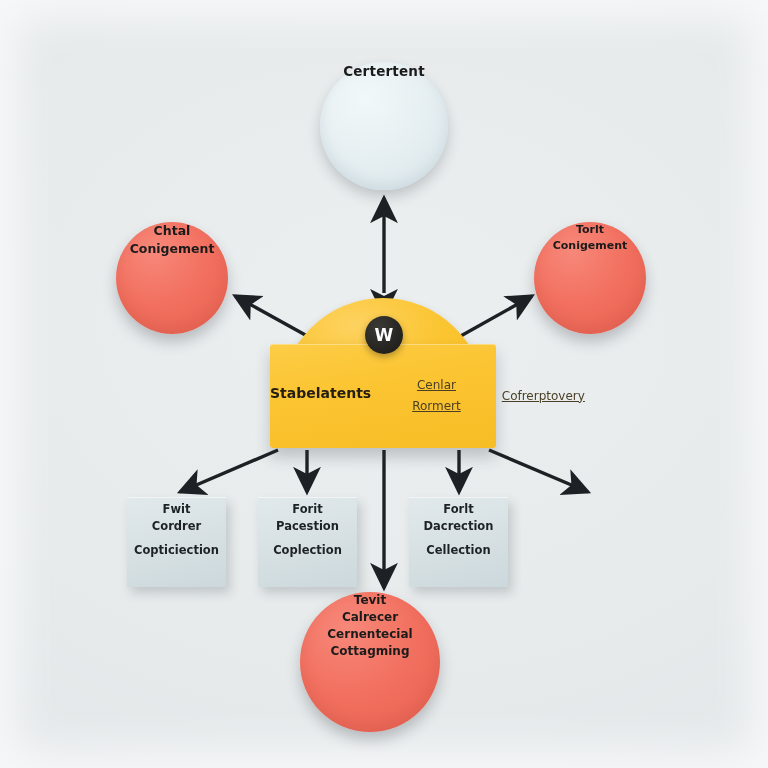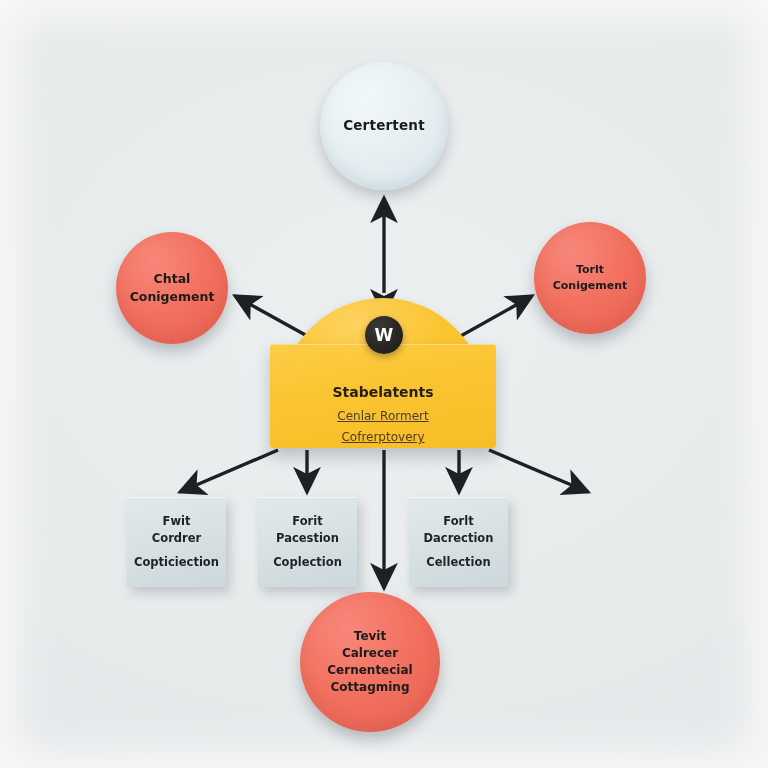--- a/index.html
+++ b/index.html
@@ -33,21 +33,20 @@
     height: 768px;
     z-index: 1;
   }
 
   .node {
     position: absolute;
     z-index: 2;
     display: flex;
     flex-direction: column;
     align-items: center;
-    justify-content: center;
     text-align: center;
     box-sizing: border-box;
     color: #1b1b1b;
   }
   .node .line {
     display: block;
     line-height: 1.42;
     white-space: nowrap;
   }
 
@@ -63,21 +62,21 @@
     background: radial-gradient(circle at 36% 28%, #f2f8f9 0%, #e6eff2 48%, #dae6ea 100%);
     box-shadow: 0 7px 13px rgba(40,55,62,0.22), inset 0 -6px 12px rgba(150,170,180,0.22);
     font-size: 13.5px;
     font-weight: 700;
     letter-spacing: 0.2px;
   }
   .circle-left {
     width: 112px;
     height: 112px;
     left: 116px;
-    top: 232px;
+    top: 222px;
     font-size: 12.5px;
     font-weight: 700;
   }
   .circle-right {
     width: 112px;
     height: 112px;
     left: 534px;
     top: 222px;
     font-size: 11px;
     font-weight: 700;
@@ -124,25 +123,26 @@
     border-radius: 3px;
     box-shadow: 0 9px 15px rgba(45,50,60,0.24), inset 0 1px 0 rgba(255,255,255,0.35);
   }
   .hub-text {
     position: absolute;
     left: 0;
     top: 46px;
     width: 226px;
     height: 104px;
     display: flex;
-    flex-direction: column;
+    flex-direction: row;
     align-items: center;
-    justify-content: flex-end;
+    justify-content: flex-start;
     text-align: center;
     color: #2a2317;
+    gap: 41px;
   }
   .hub-title {
     font-size: 14px;
     font-weight: 700;
     margin-bottom: 6px;
     color: #231d12;
   }
   .hub-sub {
     font-size: 12px;
     font-weight: 400;

